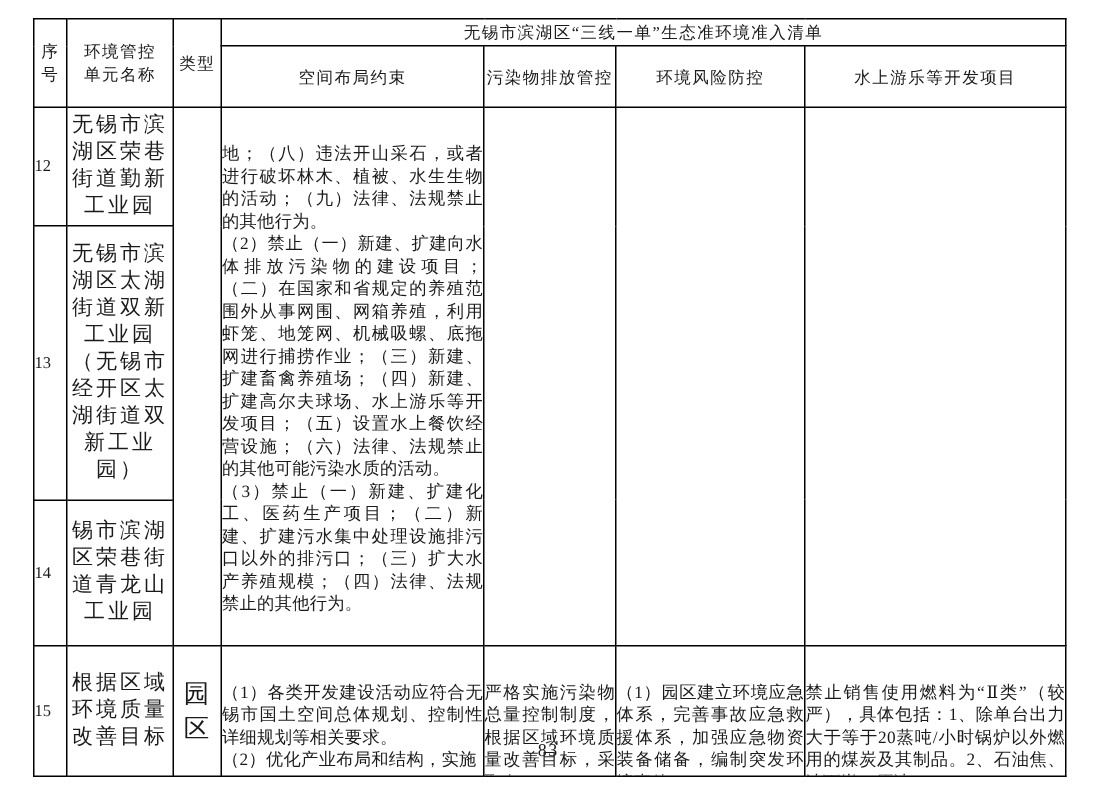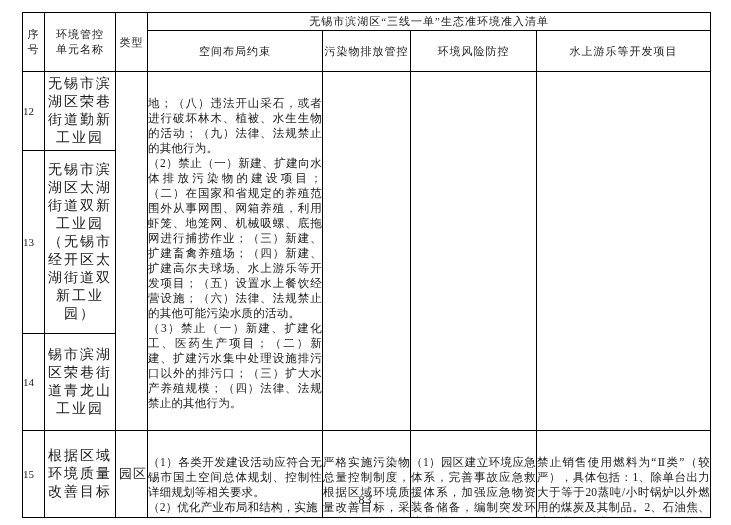--- a/index.html
+++ b/index.html
@@ -24,21 +24,21 @@
   }
   .hdr { font-weight: bold; font-size: 11px; text-align: center; letter-spacing: 1px; }
   .title-row th { height: 18px; }
   .subhead-row th { height: 41px; }
   .prewrap { white-space: pre-line; }
   .cell-serial { font-size: 11px; text-align: left; }
   .cell-name {
     font-size: 14px; line-height: 18px; text-align: center;
     letter-spacing: 2px; padding: 2px 2px; vertical-align: middle;
   }
-  .cell-type { font-size: 13px; text-align: right; letter-spacing: 1px; }
+  .cell-type { font-size: 17px; text-align: center; letter-spacing: 1px; }
   .cell-content {
     font-size: 11.5px; line-height: 15px; text-align: justify;
     vertical-align: top; padding: 2px 3px 0 4px; letter-spacing: 0.2px;
   }
   .clip { overflow: hidden; margin-top: 24px; }
   .h-group { height: 334px; }
   .h-r15 { height: 62px; }
   tr.row-12 { height: 75px; }
   tr.row-13 { height: 172px; }
   tr.row-14 { height: 92px; }

